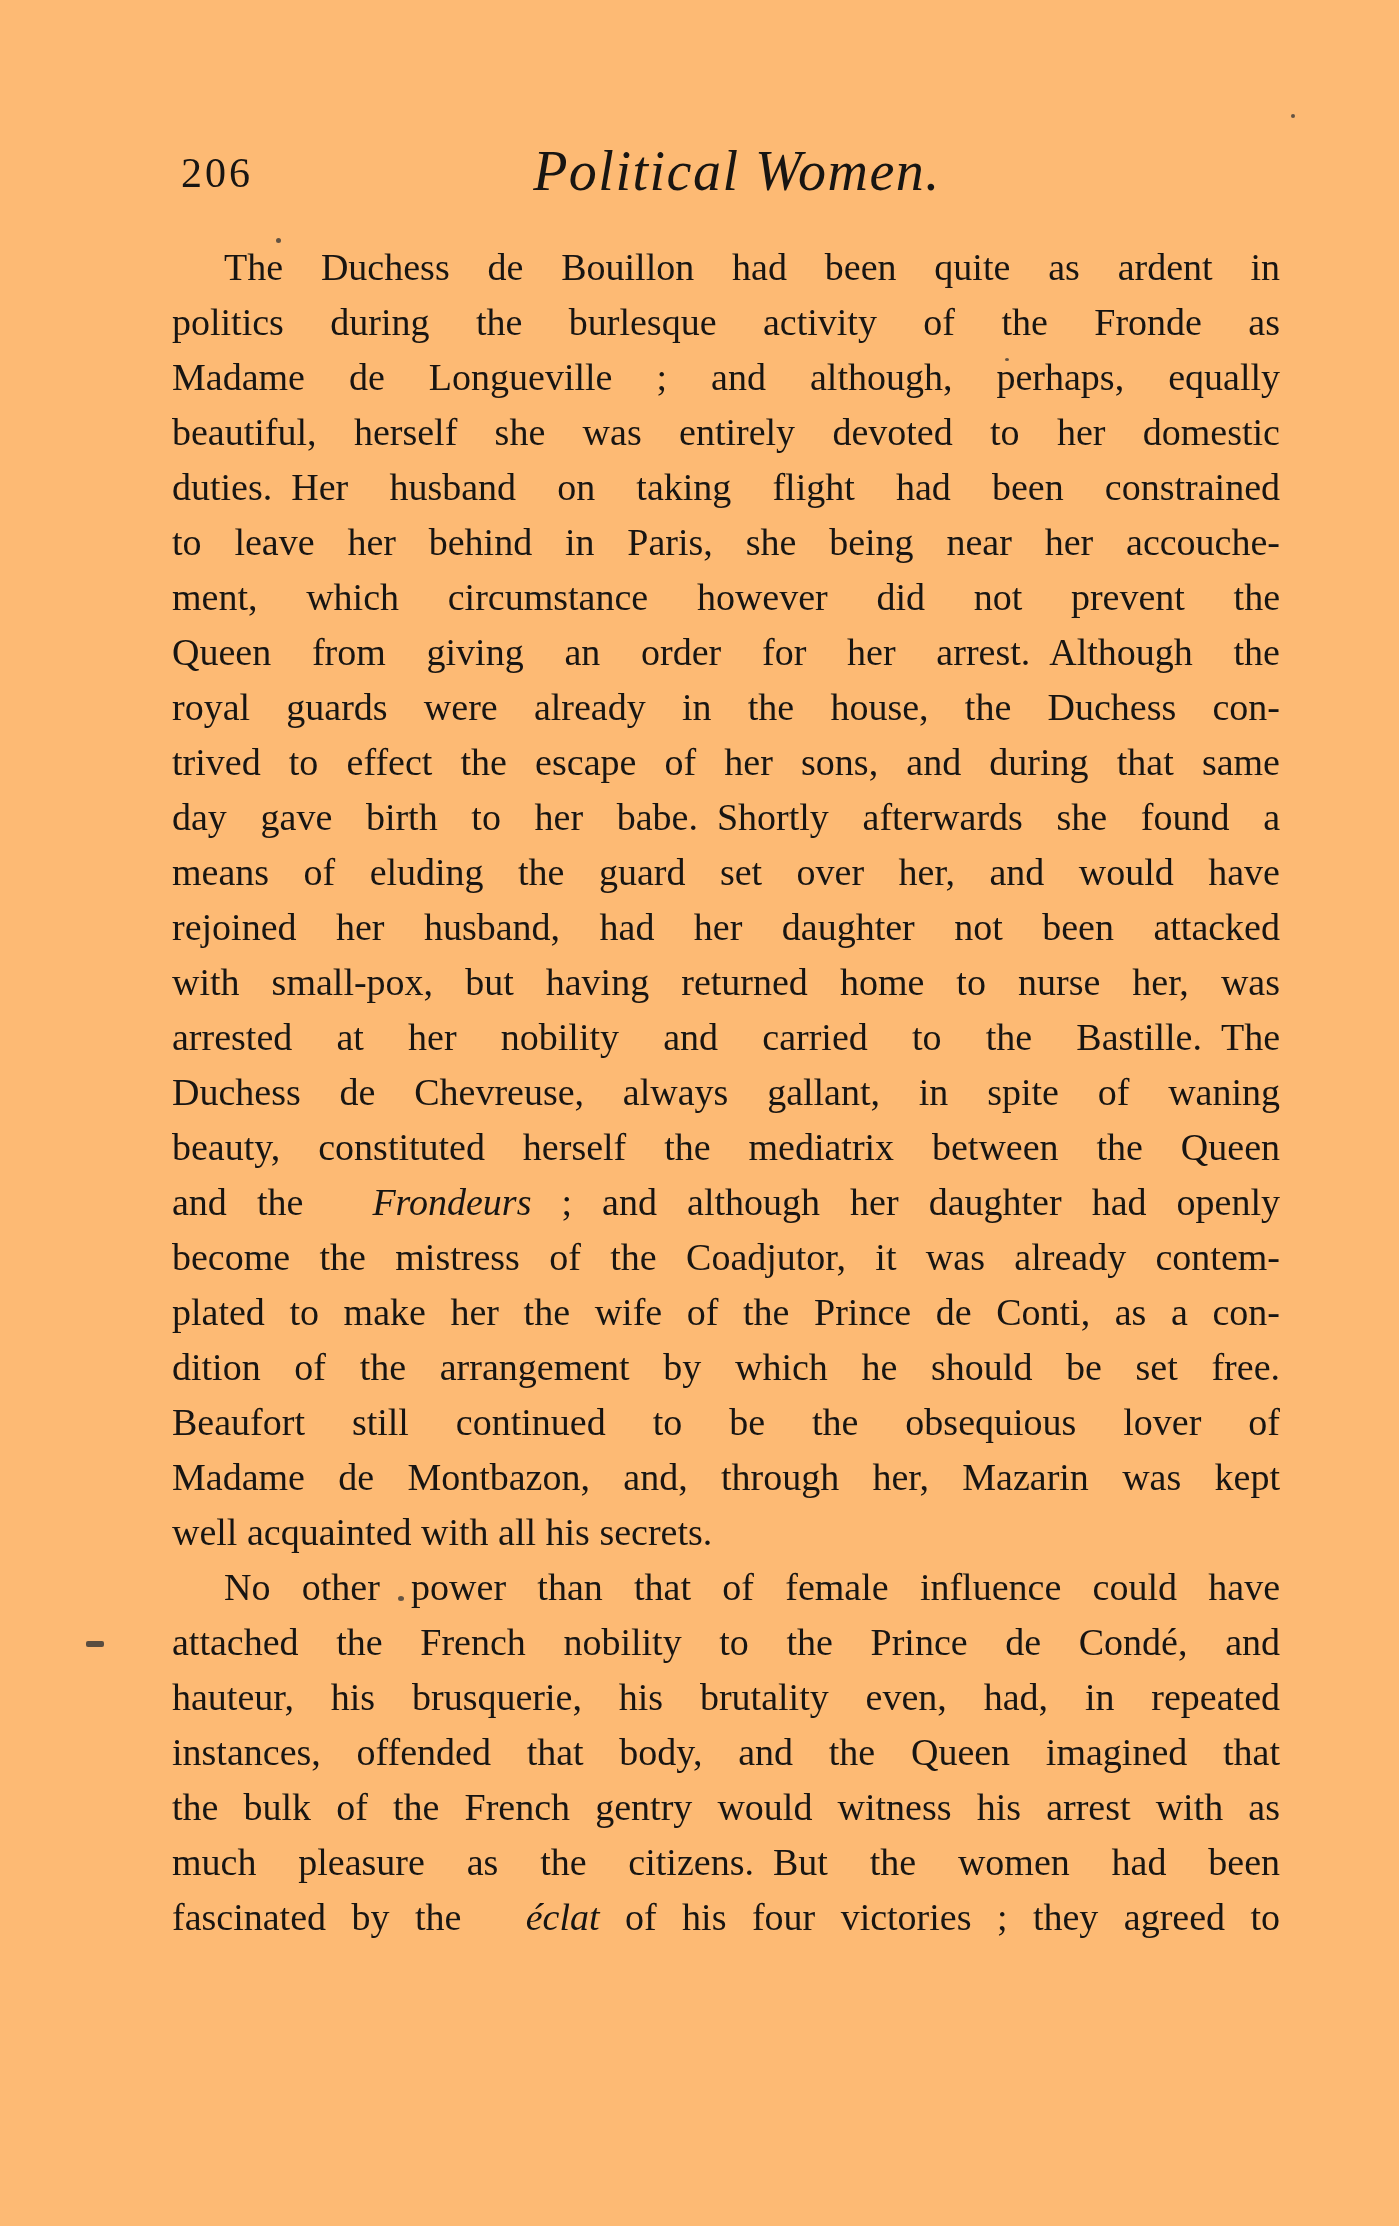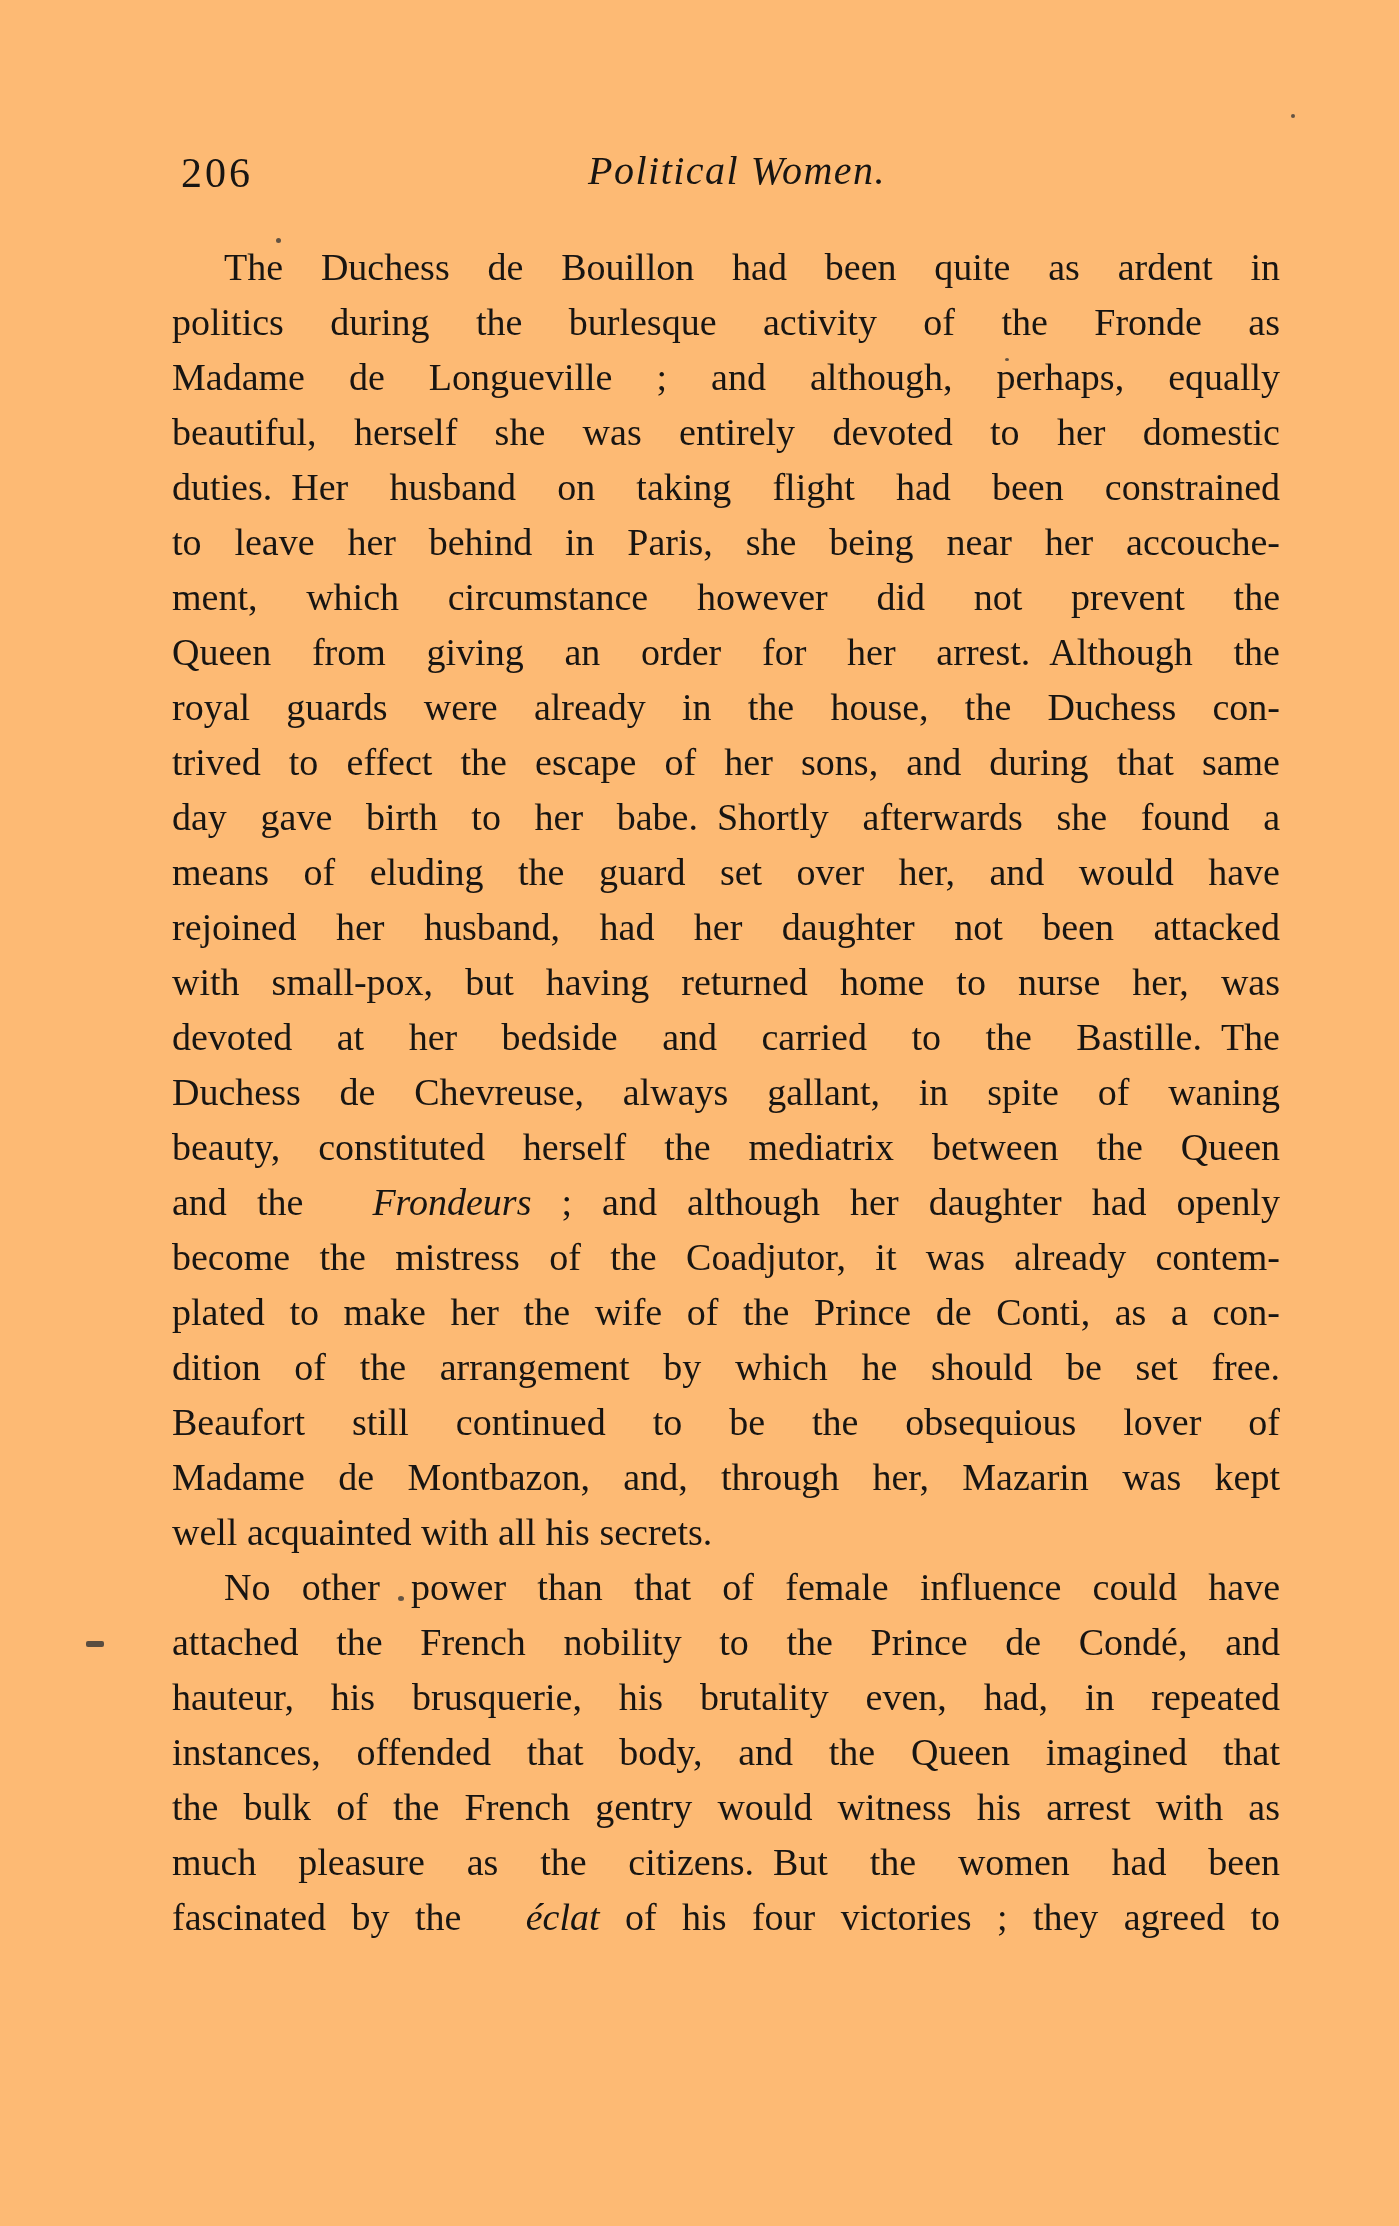--- a/index.html
+++ b/index.html
@@ -17,21 +17,21 @@
   }
   .header-row {
     position: absolute; top: 146px; left: 0; width: 100%; height: 54px;
   }
   .page-number {
     position: absolute; left: 181px; top: 4px;
     font-size: 42px; letter-spacing: 3px; line-height: 46px;
   }
   .running-title {
     position: absolute; left: 737px; top: 0; transform: translateX(-50%);
-    font-style: italic; font-size: 40px; letter-spacing: 1.5px; line-height: 50px;
+    font-style: italic; font-size: 56px; letter-spacing: 1.5px; line-height: 50px;
     white-space: nowrap;
   }
   .text-block {
     position: absolute; left: 172px; top: 240px; width: 1108px;
     font-size: 38px; line-height: 55px;
   }
   .paragraph { margin: 0; }
   .line {
     height: 55px;
     text-align: justify;
@@ -65,21 +65,21 @@
         <div class="line"><span>duties. Her husband on taking flight had been constrained</span></div>
         <div class="line"><span>to leave her behind in Paris, she being near her accouche-</span></div>
         <div class="line"><span>ment, which circumstance however did not prevent the</span></div>
         <div class="line"><span>Queen from giving an order for her arrest. Although the</span></div>
         <div class="line"><span>royal guards were already in the house, the Duchess con-</span></div>
         <div class="line"><span>trived to effect the escape of her sons, and during that same</span></div>
         <div class="line"><span>day gave birth to her babe. Shortly afterwards she found a</span></div>
         <div class="line"><span>means of eluding the guard set over her, and would have</span></div>
         <div class="line"><span>rejoined her husband, had her daughter not been attacked</span></div>
         <div class="line"><span>with small-pox, but having returned home to nurse her, was</span></div>
-        <div class="line"><span>devoted at her bedside and carried to the Bastille. The</span></div>
+        <div class="line"><span>arrested at her nobility and carried to the Bastille. The</span></div>
         <div class="line"><span>Duchess de Chevreuse, always gallant, in spite of waning</span></div>
         <div class="line"><span>beauty, constituted herself the mediatrix between the Queen</span></div>
         <div class="line"><span>and the </span><span class="it">Frondeurs</span><span> ; and although her daughter had openly</span></div>
         <div class="line"><span>become the mistress of the Coadjutor, it was already contem-</span></div>
         <div class="line"><span>plated to make her the wife of the Prince de Conti, as a con-</span></div>
         <div class="line"><span>dition of the arrangement by which he should be set free.</span></div>
         <div class="line"><span>Beaufort still continued to be the obsequious lover of</span></div>
         <div class="line"><span>Madame de Montbazon, and, through her, Mazarin was kept</span></div>
         <div class="line no-just"><span>well acquainted with all his secrets.</span></div>
       </div>

